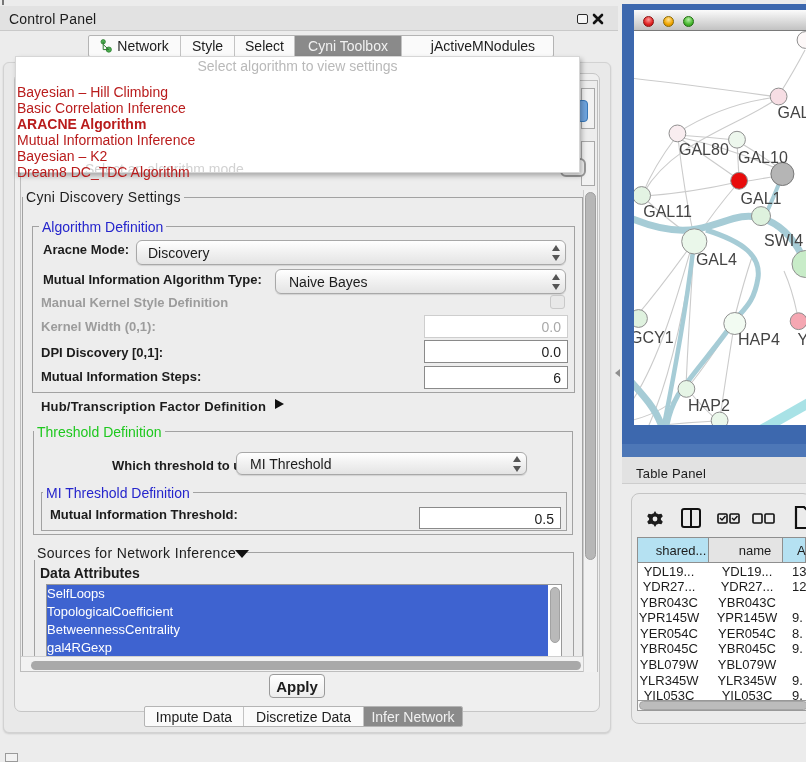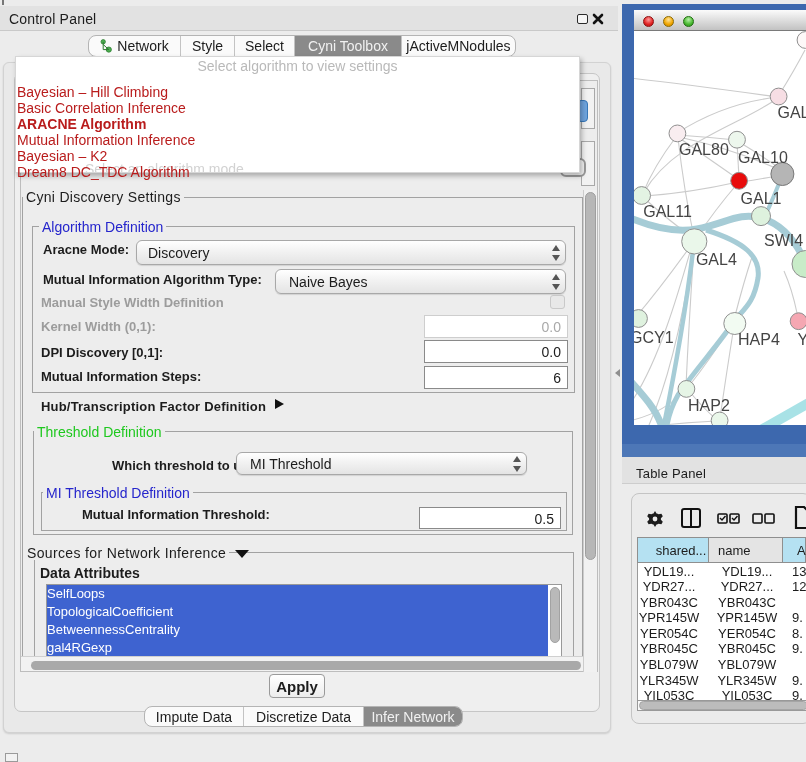--- a/index.html
+++ b/index.html
@@ -1,21 +1,21 @@
 <!DOCTYPE html>
 <html><head>
 <meta charset="utf-8">
 <style>
 html,body{margin:0;padding:0;}
 body{width:806px;height:762px;overflow:hidden;position:relative;background:#ececec;
  font-family:"Liberation Sans",sans-serif;font-size:13px;color:#1c1c1c;}
 .a{position:absolute;box-sizing:border-box;}
 .b{font-weight:bold;}
 .gray{color:#9c9c9c;}
-.seg{display:flex;border:1px solid #b4b4b4;border-radius:8px;background:#fafafa;overflow:hidden;}
+.seg{display:flex;border:1px solid #b4b4b4;border-radius:2px;background:#fafafa;overflow:hidden;}
 .seg div{display:flex;align-items:center;justify-content:center;border-right:1px solid #c3c3c3;color:#1c1c1c;font-size:14px;}
 .seg div:last-child{border-right:none;}
 .seg .sel{background:#8a8a8a;color:#f1f1f1;}
 .fld{background:#fff;text-align:right;padding:3px 6px 0 0;font-size:14px;}
 .ct{font-size:14px;}
 .combo{border:1px solid #a8a8a8;border-radius:6px;background:linear-gradient(#ffffff,#f2f2f2 45%,#e4e4e4);box-shadow:0 1px 1px rgba(0,0,0,.12);}
 .grp{border:1px solid #a2a2a2;}
 .gtitle{position:absolute;background:#ededed;padding:0 3px;line-height:14px;font-size:14px;}
 </style>
 </head>
@@ -31,21 +31,21 @@
 
 <div class="a seg" style="left:88px;top:35px;height:22px;">
  <div style="width:91px;"><svg width="13" height="14" style="margin-right:4px;" viewBox="0 0 13 14">
         <circle cx="3.2" cy="2.8" r="2.2" fill="#4caf50" stroke="#2e7d32" stroke-width=".8"></circle>
         <circle cx="8.8" cy="10.6" r="2.6" fill="#4caf50" stroke="#2e7d32" stroke-width=".8"></circle>
         <path d="M3.2 2.8 L3.2 10.6 L8.8 10.6 M3.2 5.5 L8.8 10.6" stroke="#2e7d32" stroke-width="1" fill="none"></path>
       </svg>Network</div>
  <div style="width:53px;">Style</div>
  <div style="width:59px;">Select</div>
  <div class="sel" style="width:106px;">Cyni Toolbox</div>
- <div style="width:113px;">jActiveMNodules</div>
+ <div style="width:140px;padding-left:11px;">jActiveMNodules</div>
 </div>
 
 <div class="a" style="left:3px;top:62px;width:608px;height:671px;border-radius:6px;background:#e9e9e9;border:1px solid #d2d2d2;box-shadow:0 1px 2px rgba(0,0,0,.14);"></div>
 <div class="a" style="left:14px;top:73px;width:586px;height:639px;border-radius:7px;background:#efefef;border:1px solid #c6c6c6;"></div>
 <div class="a" style="left:20px;top:80px;width:578px;height:592px;border:1px solid #bdbdbd;background:#ededed;"></div>
 
 <div class="a grp" style="left:22px;top:197px;width:561px;height:460px;"></div>
 <div class="gtitle" style="left:23px;top:190px;letter-spacing:.3px;">Cyni Discovery Settings</div>
 
 <div class="a grp" style="left:32px;top:226px;width:543px;height:167px;"></div>
@@ -60,21 +60,21 @@
   </svg>
 
 <div class="a b" style="left:43px;top:272px;">Mutual Information Algorithm Type:</div>
 <div class="a combo" style="left:275px;top:269px;width:291px;height:25px;"></div>
 <div class="a ct" style="left:289px;top:274px;">Naive Bayes</div>
 <svg class="a" style="left:551px;top:274px;" width="10" height="16">
     <path d="M5 0 L9 6 L1 6 Z" fill="#555"></path>
     <path d="M5 16 L9 10 L1 10 Z" fill="#555"></path>
   </svg>
 
-<div class="a b gray" style="left:41px;top:295px;">Manual Style Width Definition</div>
+<div class="a b gray" style="left:41px;top:295px;">Manual Kernel Style Definition</div>
 <div class="a" style="left:550px;top:295px;width:15px;height:14px;border:1px solid #c9c9c9;border-radius:3px;background:#e8e8e8;"></div>
 
 <div class="a b gray" style="left:41px;top:319px;">Kernel Width (0,1):</div>
 <div class="a fld" style="left:424px;top:315px;width:144px;height:23px;border:1px solid #cecece;color:#a9a9a9;">0.0</div>
 
 <div class="a b" style="left:41px;top:345px;">DPI Discovery [0,1]:</div>
 <div class="a fld" style="left:424px;top:340px;width:144px;height:23px;border:1px solid #8a8a8a;">0.0</div>
 
 <div class="a b" style="left:41px;top:369px;">Mutual Information Steps:</div>
 <div class="a fld" style="left:424px;top:366px;width:144px;height:23px;border:1px solid #8a8a8a;">6</div>
@@ -88,25 +88,25 @@
 <div class="a b" style="left:80px;top:458px;margin-left:32px;">Which threshold to use:</div>
 <div class="a combo" style="left:236px;top:452px;width:291px;height:23px;"></div>
 <div class="a ct" style="left:250px;top:456px;">MI Threshold</div>
 <svg class="a" style="left:512px;top:456px;" width="10" height="16">
     <path d="M5 0 L9 6 L1 6 Z" fill="#555"></path>
     <path d="M5 16 L9 10 L1 10 Z" fill="#555"></path>
   </svg>
 
 <div class="a grp" style="left:41px;top:492px;width:526px;height:39px;"></div>
 <div class="gtitle" style="left:43px;top:486px;color:#2525cc;">MI Threshold Definition</div>
-<div class="a b" style="left:50px;top:507px;margin-left:32px;">Mutual Information Threshold:</div>
+<div class="a b" style="left:50px;top:507px;">Mutual Information Threshold:</div>
 <div class="a fld" style="left:419px;top:507px;width:142px;height:22px;border:1px solid #8a8a8a;">0.5</div>
 
 <div class="a grp" style="left:34px;top:552px;width:540px;height:105px;border-bottom:none;"></div>
-<div class="gtitle" style="left:24px;top:546px;letter-spacing:.35px;">Sources for Network Inference</div>
+<div class="gtitle" style="left:34px;top:546px;letter-spacing:.35px;">Sources for Network Inference</div>
 <div class="a" style="left:235px;top:550px;width:0;height:0;border-top:8px solid #111;border-left:7.5px solid transparent;border-right:7.5px solid transparent;"></div>
 <div class="a b" style="left:40px;top:565px;font-size:14px;">Data Attributes</div>
 
 <div class="a" style="left:46px;top:584px;width:516px;height:73px;background:#fff;border:1px solid #999;"></div>
 <div class="a" style="left:47px;top:585px;width:501px;height:72px;background:#3e63d0;color:#fff;font-size:13px;line-height:18.1px;">SelfLoops<br>TopologicalCoefficient<br>BetweennessCentrality<br>gal4RGexp</div>
 <div class="a" style="left:550px;top:587px;width:10px;height:56px;border-radius:5px;background:#b9b9b9;border:1px solid #a2a2a2;"></div>
 
 <div class="a" style="left:583px;top:190px;width:14px;height:482px;background:#f1f1f1;border-left:1px solid #cccccc;"></div>
 <div class="a" style="left:585px;top:192px;width:11px;height:368px;border-radius:6px;background:#b7b7b7;border:1px solid #9f9f9f;"></div>
 
@@ -232,20 +232,20 @@
     <rect x="1" y="1" width="9" height="9" rx="1" fill="none" stroke="#111" stroke-width="1.6"></rect>
     <rect x="13" y="1" width="9" height="9" rx="1" fill="none" stroke="#111" stroke-width="1.6"></rect>
   </svg>
 <svg class="a" style="left:794px;top:506px;" width="14" height="23" viewBox="0 0 14 23">
     <path d="M2 1 L10 1 L14 5 L14 22 L2 22 Z" fill="none" stroke="#111" stroke-width="2.2"></path>
   </svg>
 
 <div class="a" style="left:637px;top:537px;width:169px;height:26px;background:#b5e1f2;border:1px solid #8f8f8f;"></div>
 <div class="a" style="left:708px;top:538px;width:75px;height:24px;background:#e4e4e4;border-left:1px solid #8f8f8f;border-right:1px solid #8f8f8f;"></div>
 <div class="a" style="left:645px;top:543px;width:72px;text-align:center;">shared...</div>
-<div class="a" style="left:718px;top:543px;width:74px;">name</div>
+<div class="a" style="left:718px;top:543px;width:74px;text-align:center;">name</div>
 <div class="a" style="left:797px;top:543px;">A</div>
 <div class="a" style="left:637px;top:563px;width:169px;height:137px;background:#fff;border-left:1px solid #999;"></div>
 <div class="a" style="left:633px;top:563.5px;width:72px;text-align:center;line-height:15.6px;">YDL19...<br>YDR27...<br>YBR043C<br>YPR145W<br>YER054C<br>YBR045C<br>YBL079W<br>YLR345W<br>YIL053C</div>
 <div class="a" style="left:710px;top:563.5px;width:74px;text-align:center;line-height:15.6px;">YDL19...<br>YDR27...<br>YBR043C<br>YPR145W<br>YER054C<br>YBR045C<br>YBL079W<br>YLR345W<br>YIL053C</div>
 <div class="a" style="left:792px;top:563.5px;width:24px;line-height:15.6px;">13<br>12<br>&nbsp;<br>9.<br>8.<br>9.<br>&nbsp;<br>9.<br>9.</div>
 <div class="a" style="left:637px;top:700px;width:169px;height:11px;background:#fafafa;border:1px solid #999;border-right:none;"></div>
 <div class="a" style="left:639px;top:701px;width:169px;height:9px;border-radius:5px;background:#bcbcbc;border:1px solid #a5a5a5;"></div>
 
 </body></html>

